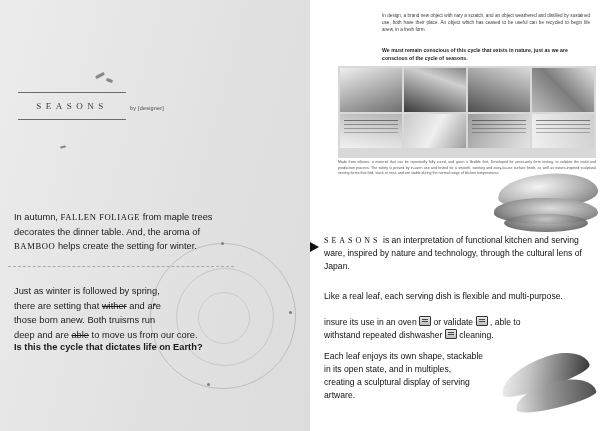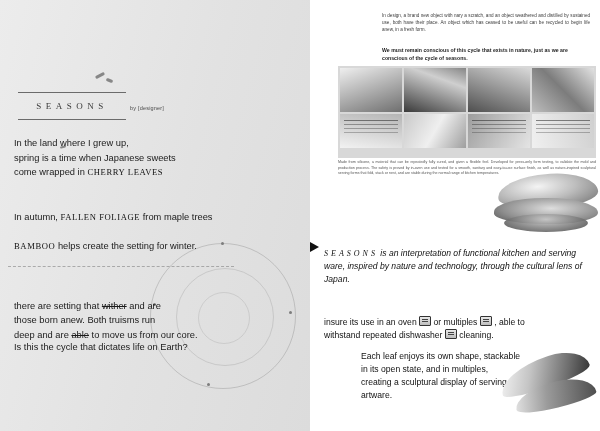--- a/index.html
+++ b/index.html
@@ -91,21 +91,21 @@
     left: 14px;
     width: 242px;
     font-size: 9.3px;
     line-height: 14.5px;
     color: #1b1b1b;
   }
   .poem.p1 { top: 136px; }
   .poem.p2 { top: 182px; }
   .poem.p3 { top: 210px; }
   .poem.p4 { top: 284px; }
-  .poem.p5 { top: 340px; }
+  .poem.p5 { top: 340px; font-weight: bold; }
 
   .hand {
     font-family: "Liberation Serif", serif;
     font-size: 8.6px;
     letter-spacing: .6px;
     text-transform: uppercase;
     color: #111;
   }
   .strike { text-decoration: line-through; }
 
@@ -227,21 +227,21 @@
   }
 
   .rtext {
     position: absolute;
     left: 14px;
     width: 262px;
     font-size: 8.6px;
     line-height: 13px;
     color: #111;
   }
-  .rtext.r1 { top: 247px; font-style: italic; }
+  .rtext.r1 { top: 234px; }
   .rtext.r2 { top: 290px; }
   .rtext.r3 { top: 350px; }
 
   .seasons-inline {
     font-family: "Liberation Serif", serif;
     font-size: 8px;
     letter-spacing: 3px;
     text-transform: uppercase;
   }
 
@@ -303,41 +303,35 @@
     <div class="dot d4"></div>
     <div class="brush b1"></div>
     <div class="brush b2"></div>
     <div class="brush b3"></div>
 
     <div class="logo-box">
       <span class="logo-word">SEASONS</span>
     </div>
     <div class="logo-by">by [designer]</div>
 
-    <div class="poem p1">
-      <span>In the land where I grew up,</span><br>
-      <span>spring is a time when Japanese sweets</span><br>
-      <span>come wrapped in</span>
-      <span class="hand">CHERRY LEAVES</span>
-    </div>
 
 
     <div class="poem p3">
       <span>In autumn,</span>
       <span class="hand">FALLEN FOLIAGE</span>
       <span>from maple trees</span><br>
-      <br>
+      <span>decorates the dinner table.  And, the aroma of</span><br>
       <span class="hand">BAMBOO</span>
       <span>helps create the setting for winter.</span>
     </div>
 
     <div class="divider"></div>
 
     <div class="poem p4">
-      <br>
+      <span>Just as winter is followed by spring,</span><br>
       <span>there are setting that</span>
       <span class="strike">wither</span>
       <span>and are</span><br>
       <span>those born anew. Both truisms run</span><br>
       <span>deep and are</span>
       <span class="strike">able</span>
       <span>to move us from our core.</span>
     </div>
 
     <div class="poem p5">Is this the cycle that dictates life on Earth?</div>
@@ -374,32 +368,32 @@
     </div>
 
     <div class="arrow"></div>
 
     <div class="rtext r1">
       <span class="seasons-inline">SEASONS</span>
       <span>is an interpretation of functional kitchen and serving ware, inspired by nature and technology, through the cultural lens of Japan.</span>
     </div>
 
     <div class="rtext r2">
-      <br>
+      <span>Like a real leaf, each serving dish is flexible and multi-purpose.</span><br>
       <br>
       <span>insure its use in an oven</span>
       <span class="glyph"></span>
-      <span>or multiples</span>
+      <span>or validate</span>
       <span class="glyph"></span>
       <span>, able to</span><br>
       <span>withstand repeated dishwasher</span>
       <span class="glyph"></span>
       <span>cleaning.</span>
     </div>
 
-    <div class="rtext r3" style="width:160px;margin-left:37px;">Each leaf enjoys its own shape, stackable in its open state, and in multiples, creating a sculptural display of serving artware.</div>
+    <div class="rtext r3" style="width:160px;">Each leaf enjoys its own shape, stackable in its open state, and in multiples, creating a sculptural display of serving artware.</div>
 
     <div class="leaf">
       <div class="l1"></div>
       <div class="l2"></div>
     </div>
   </div>
 </div>
 
 </body></html>

